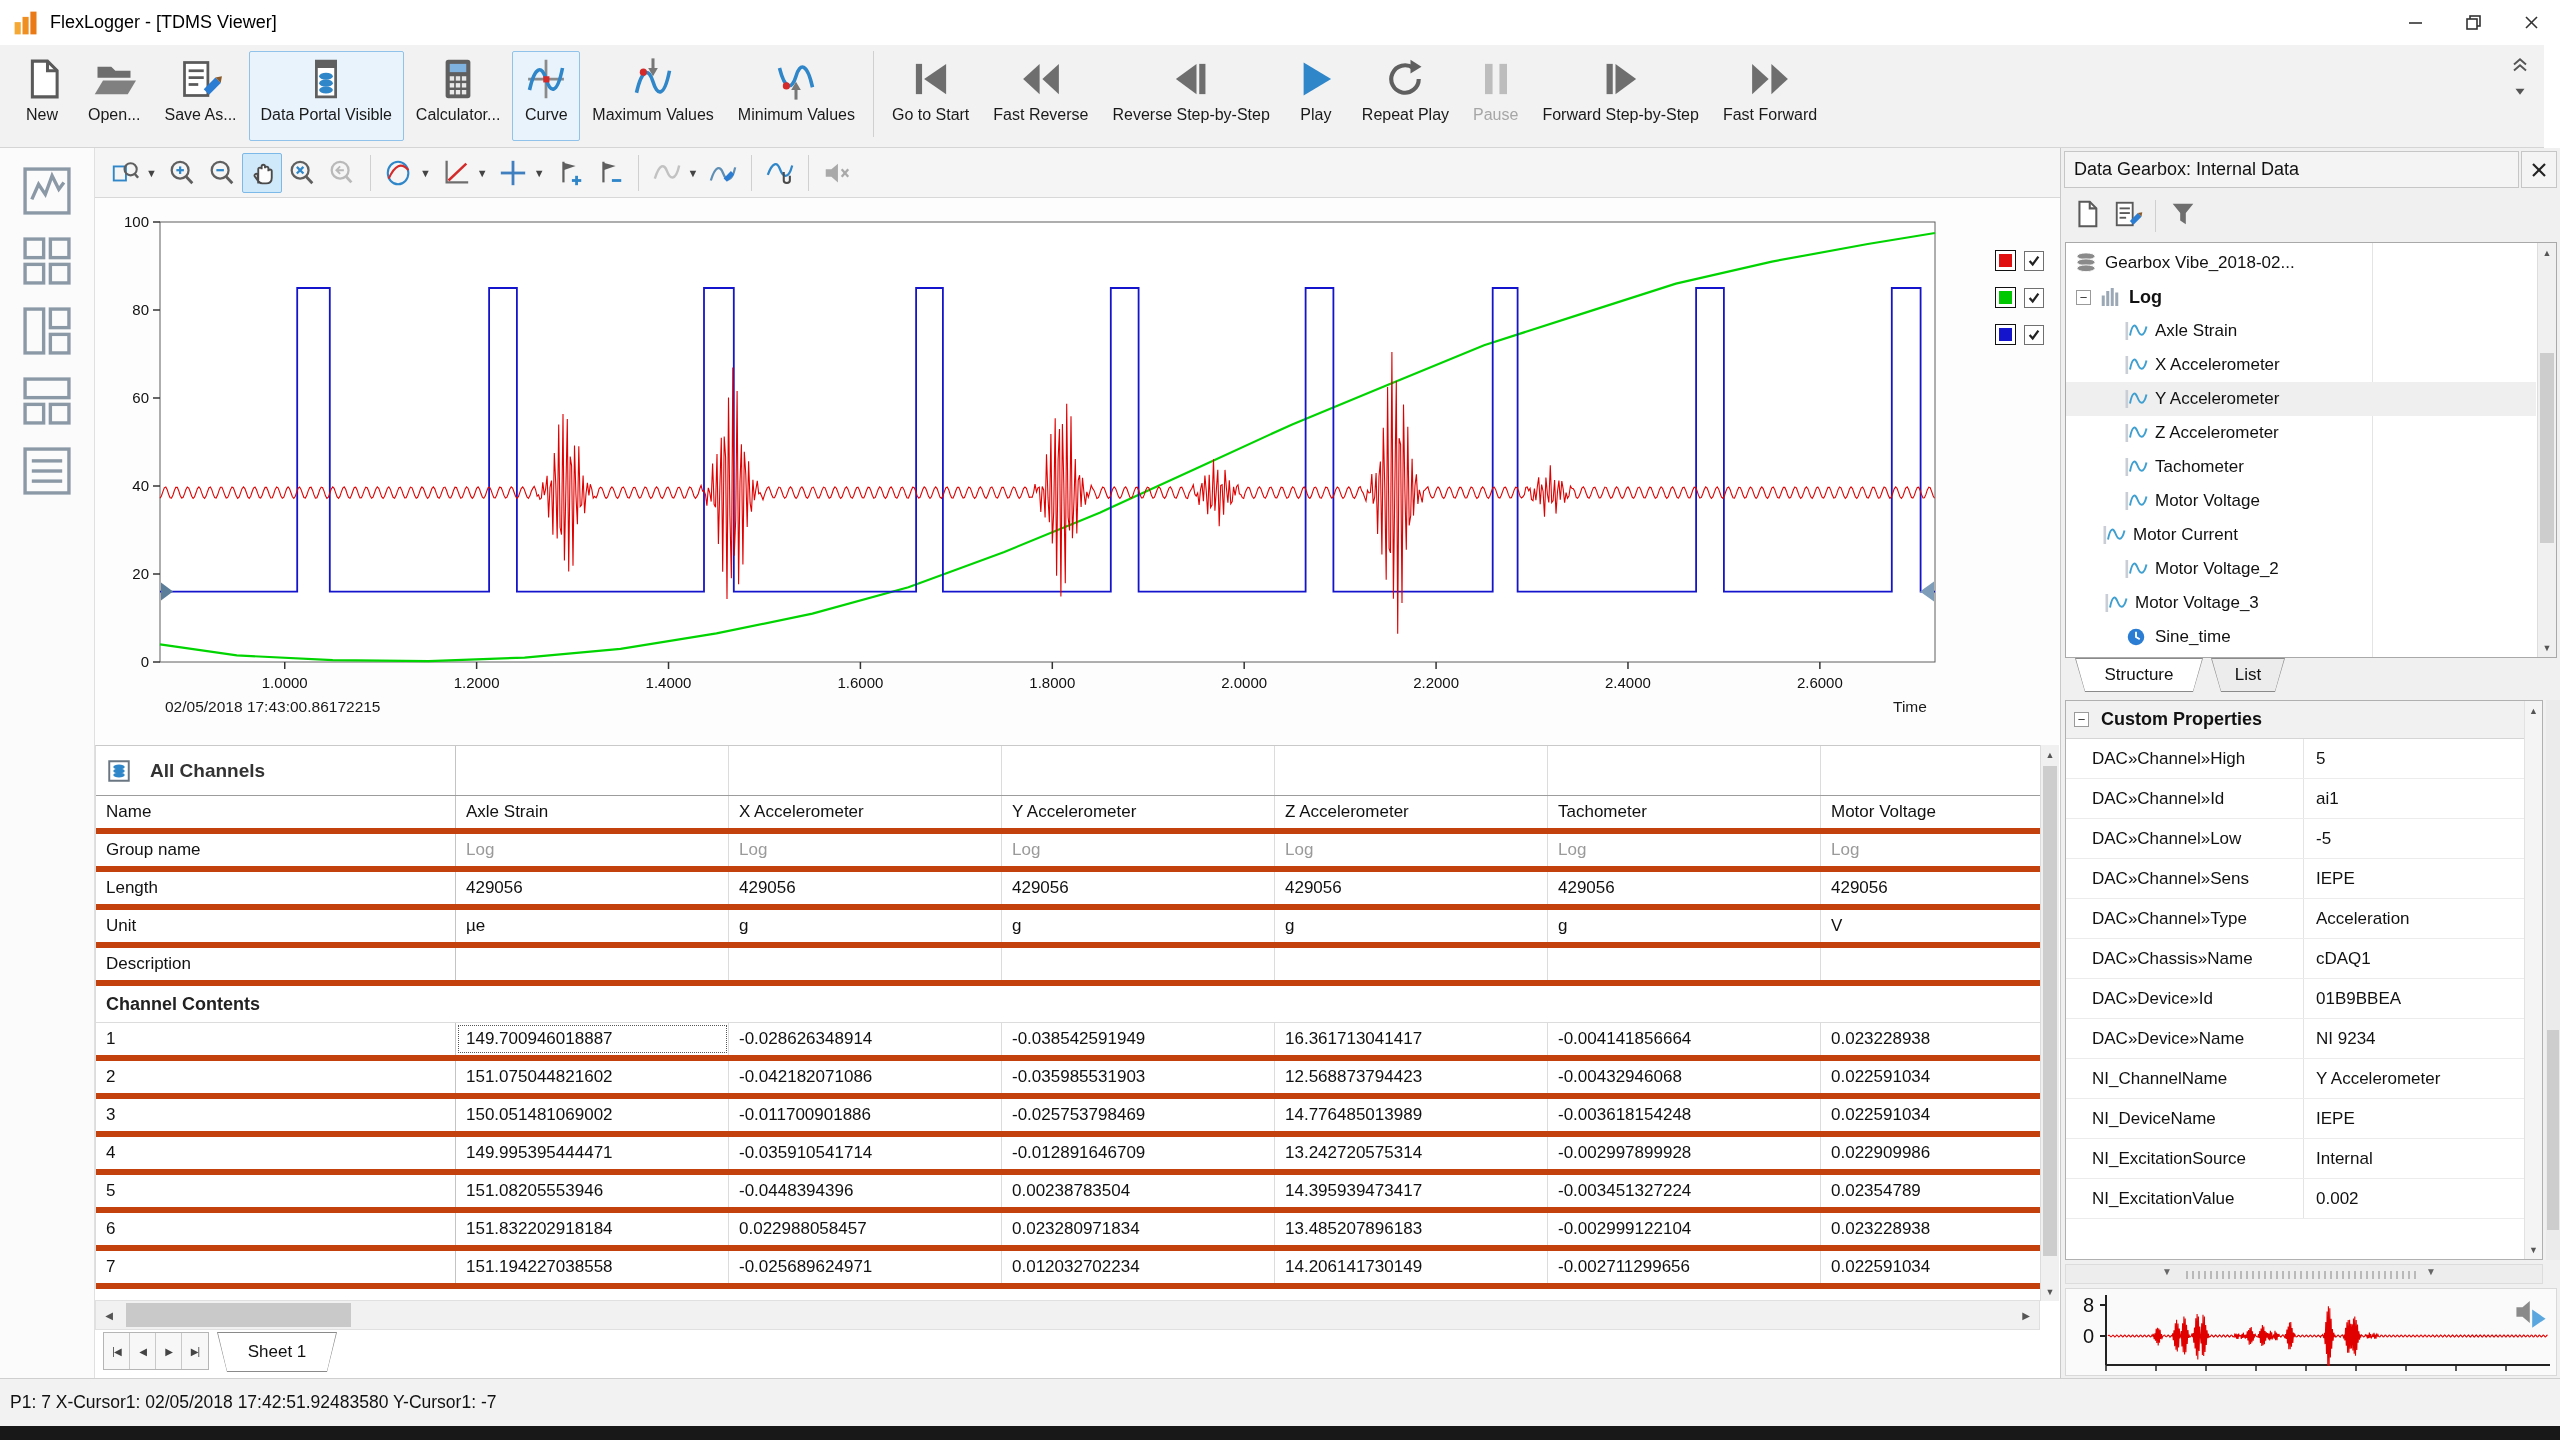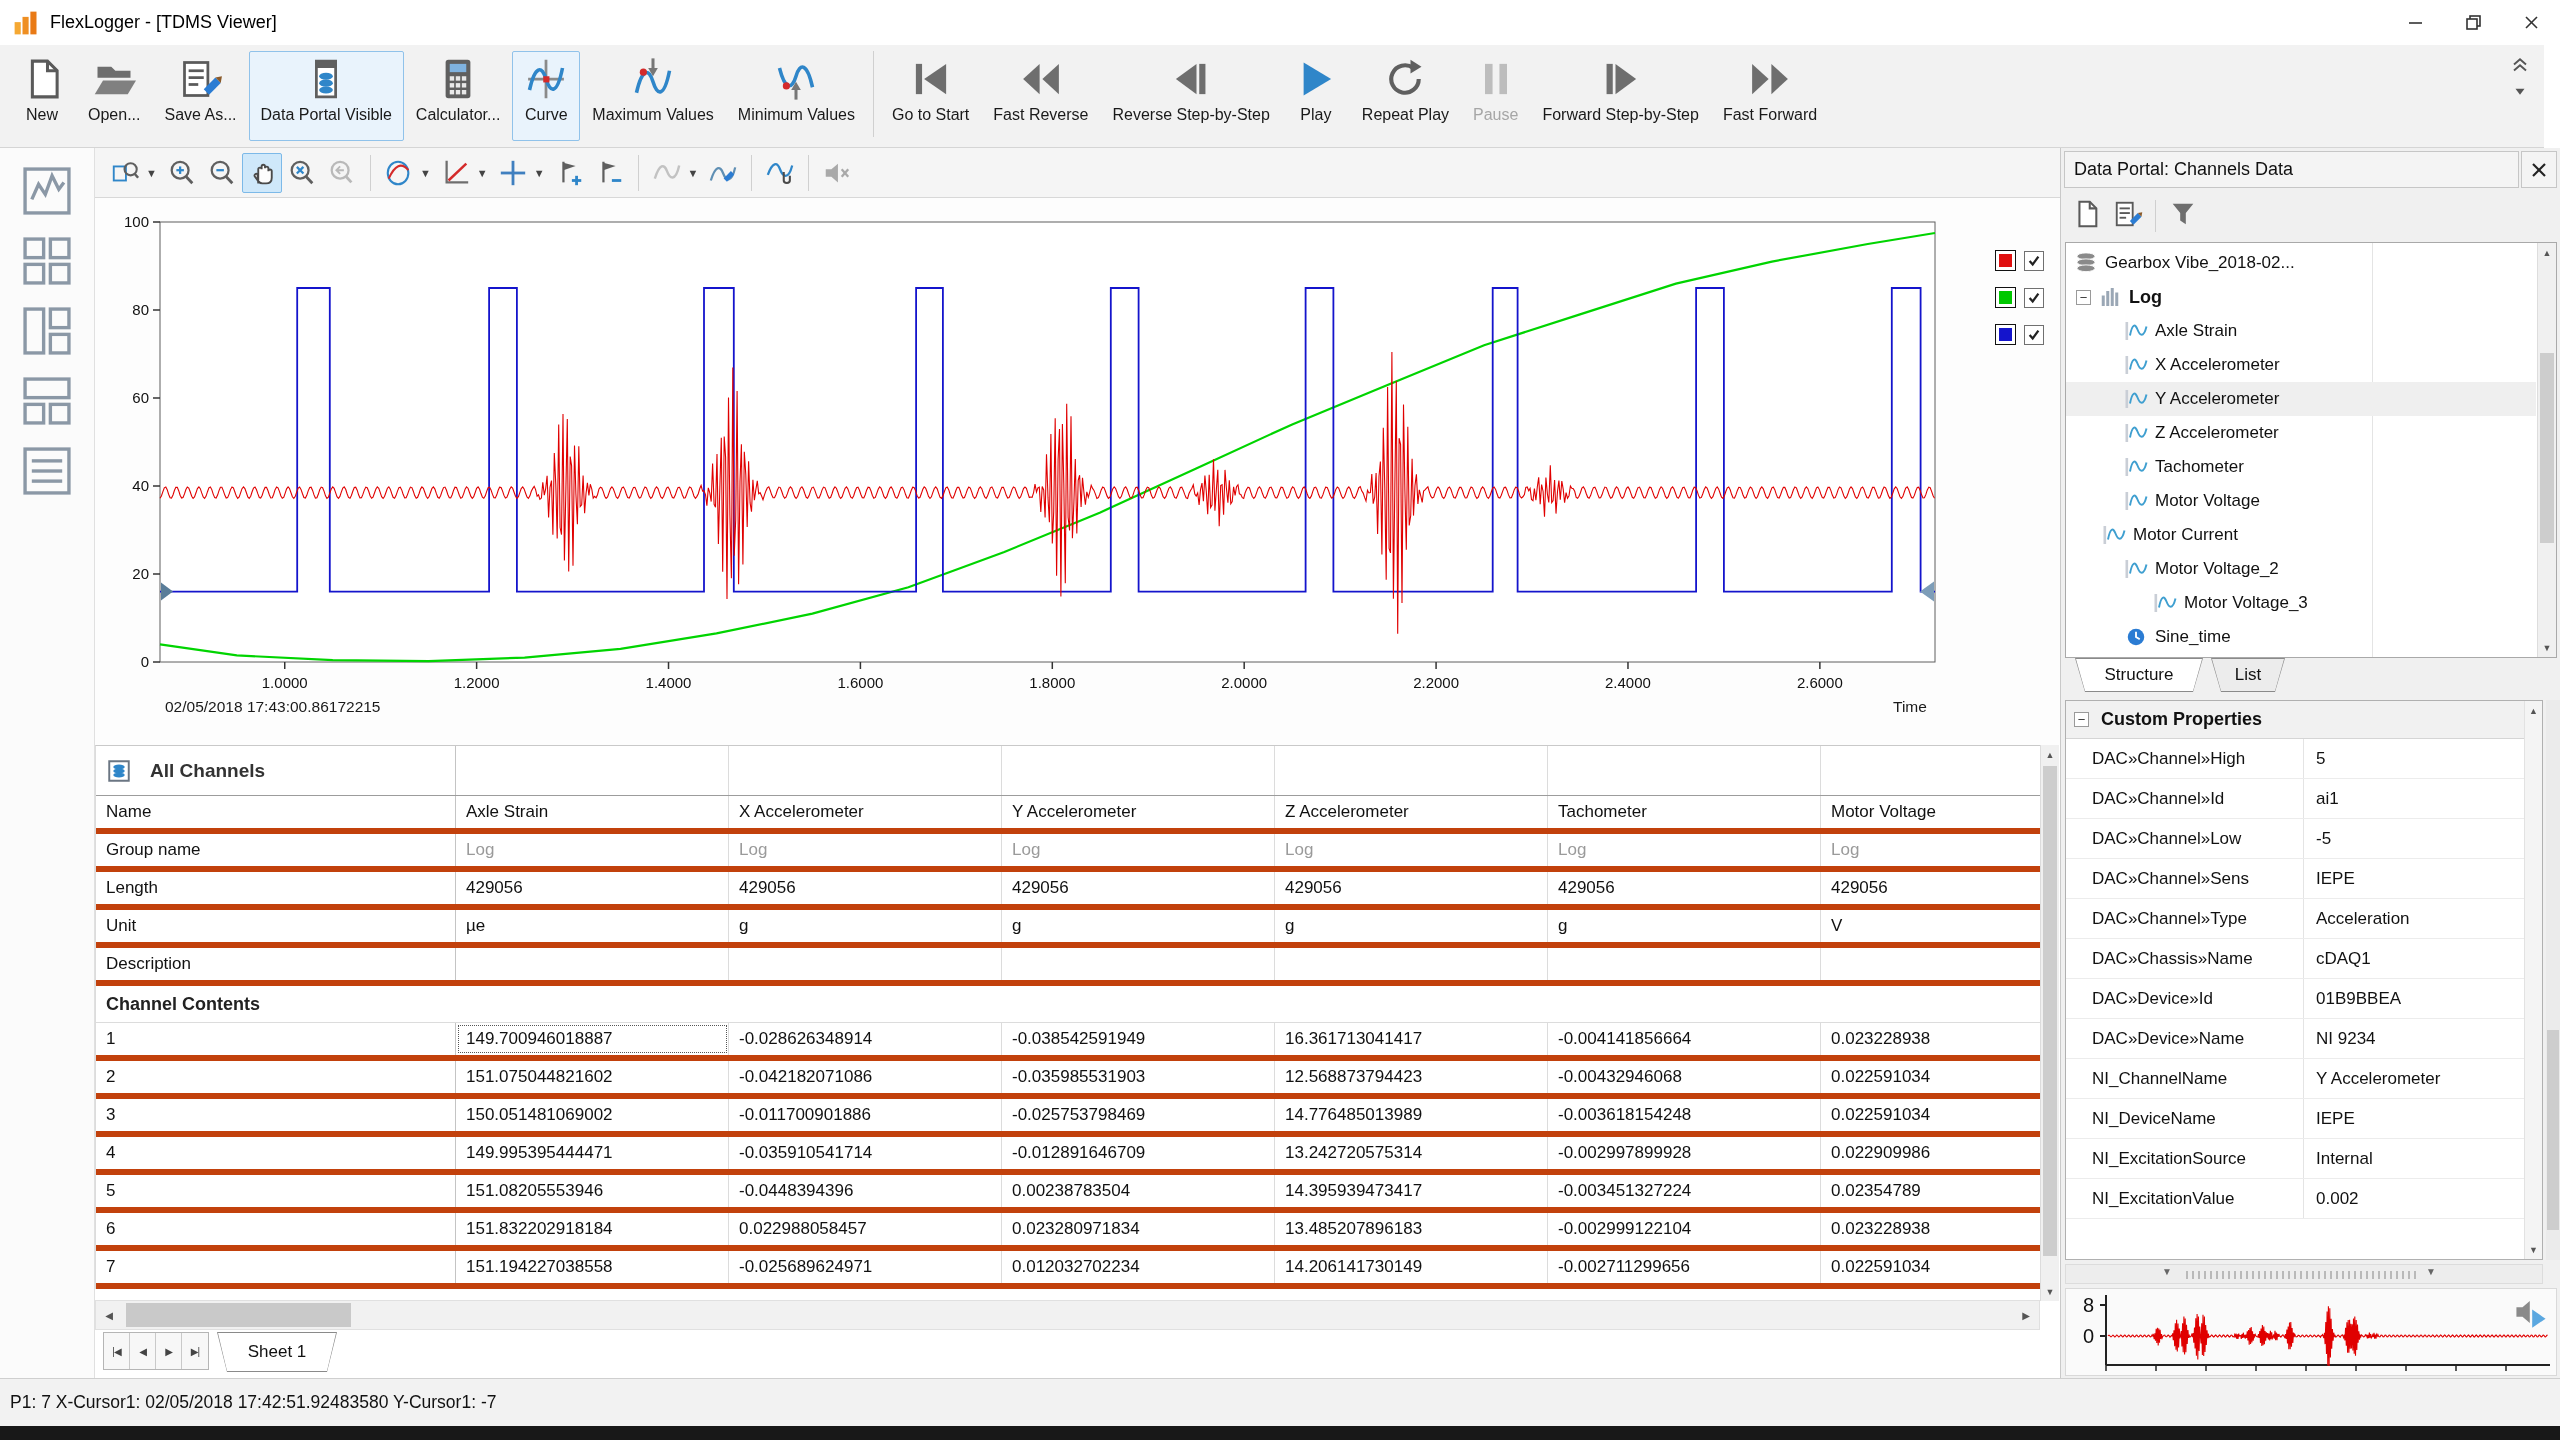--- a/index.html
+++ b/index.html
@@ -691,21 +691,21 @@
       <div class="sn-btn">◀</div>
       <div class="sn-btn">▶</div>
       <div class="sn-btn">▶|</div>
     </div>
     <div class="tab-outer" style="width:120px;">
       <div class="tab-inner">Sheet 1</div>
     </div>
   </div>
 
   <div class="dp">
-    <div class="dp-header">Data Portal: Channels Data</div>
+    <div class="dp-header">Data Gearbox: Internal Data</div>
     <div class="dp-close">
       <svg viewBox="0 0 18 18">
           <g stroke="#222" stroke-width="2.2">
             <line x1="3" y1="3" x2="15" y2="15"></line>
             <line x1="15" y1="3" x2="3" y2="15"></line>
           </g>
         </svg>
     </div>
     <div class="dp-toolbar">
       <span id="dp-ico-new"><svg class="" viewBox="0 0 32 32">
@@ -803,21 +803,21 @@
             </svg>
             <span class="tree-lab">Motor Current</span>
           </div>
           <div class="tree-row" style="padding-left:58px">
             <svg class="tree-ico" viewBox="0 0 32 32">
               <rect x="2" y="4" width="3.5" height="24" fill="#c9ced6"></rect>
               <path d="M8 22 C11 6,15 6,18 14 S 26 26,30 10" stroke="#3f9fd0" stroke-width="2.6" fill="none"></path>
             </svg>
             <span class="tree-lab">Motor Voltage_2</span>
           </div>
-          <div class="tree-row" style="padding-left:87px">
+          <div class="tree-row" style="padding-left:38px">
             <svg class="tree-ico" viewBox="0 0 32 32">
               <rect x="2" y="4" width="3.5" height="24" fill="#c9ced6"></rect>
               <path d="M8 22 C11 6,15 6,18 14 S 26 26,30 10" stroke="#3f9fd0" stroke-width="2.6" fill="none"></path>
             </svg>
             <span class="tree-lab">Motor Voltage_3</span>
           </div>
           <div class="tree-row" style="padding-left:58px">
             <svg class="tree-ico" viewBox="0 0 32 32">
               <circle cx="16" cy="16" r="11" fill="#2b7cd3"></circle>
               <path d="M16 9 V16 L21 19" stroke="#fff" stroke-width="2.5" fill="none"></path>

